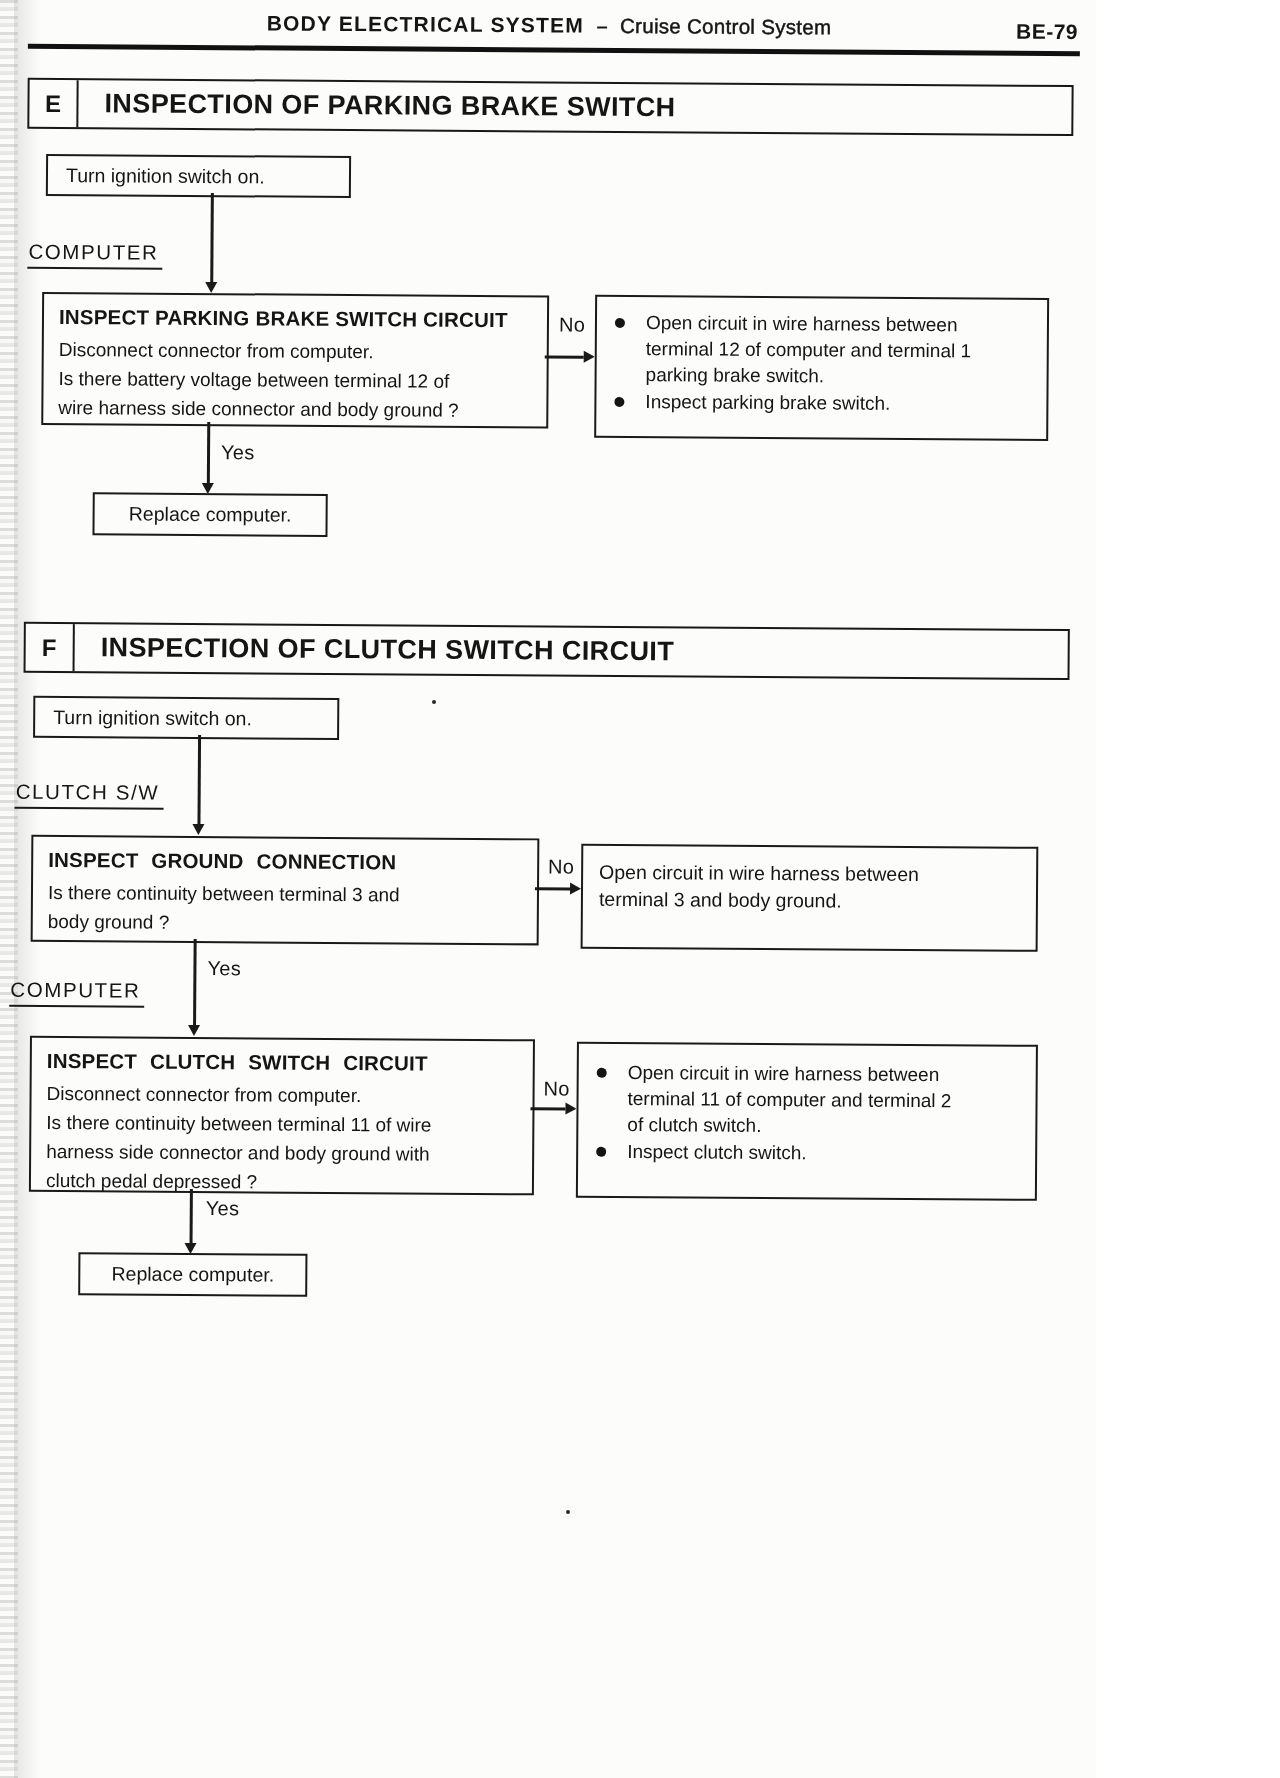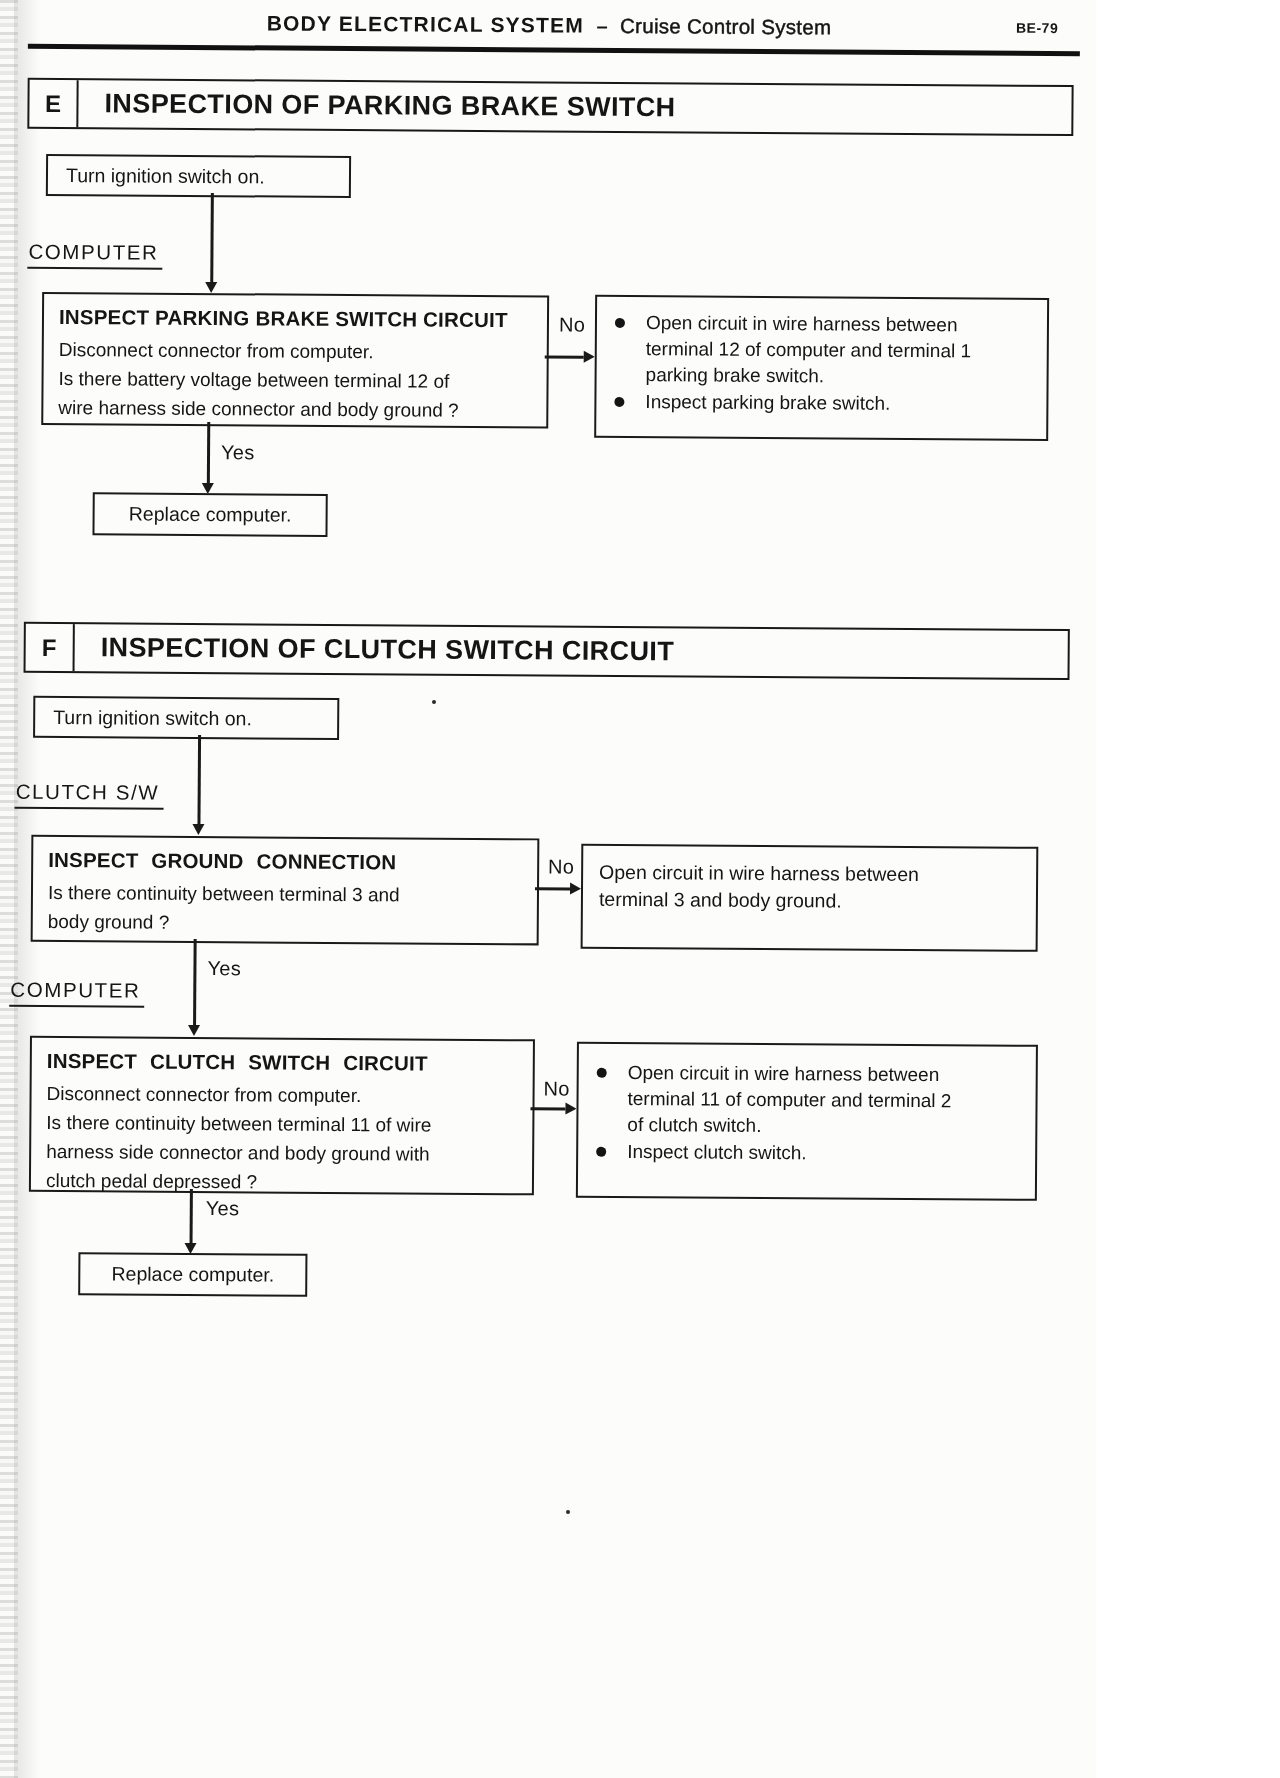--- a/index.html
+++ b/index.html
@@ -35,21 +35,21 @@
   
   .hdr-title{
     position:absolute;left:0;top:10px;width:1042px;
     text-align:center;white-space:nowrap;
   }
   .hdr-main{font-size:21px;font-weight:bold;letter-spacing:1.2px;}
   .hdr-dash{font-size:20px;font-weight:bold;padding:0 8px;}
   .hdr-sub{font-size:20.5px;font-weight:400;letter-spacing:.3px;-webkit-text-stroke:.45px #151515;}
   .page-num{
     position:absolute;left:988px;top:13px;
-    font-size:14px;font-weight:bold;letter-spacing:.5px;
+    font-size:21px;font-weight:bold;letter-spacing:.5px;
   }
   .hdr-rule{position:absolute;left:0;top:44px;width:1052px;height:5px;background:#111;}
 
   
   .sec-hdr{
     position:absolute;left:0;width:1042px;height:47px;
     border:2.5px solid #181818;background:#fcfcfa;
     display:flex;align-items:stretch;
   }
   .sec-letter{

